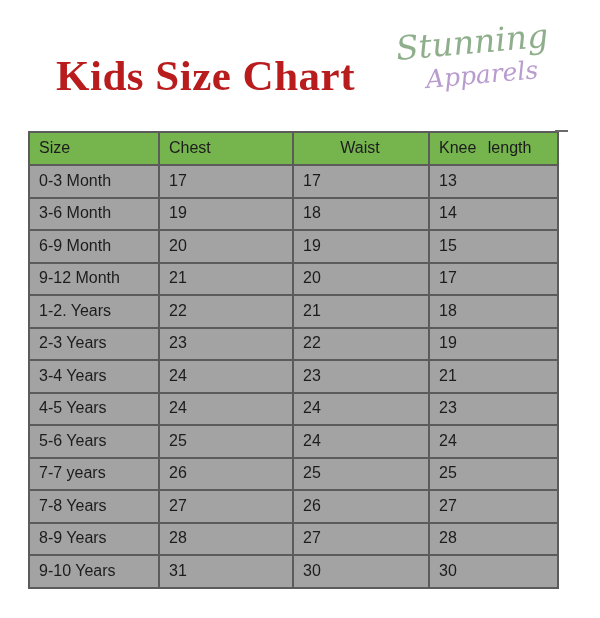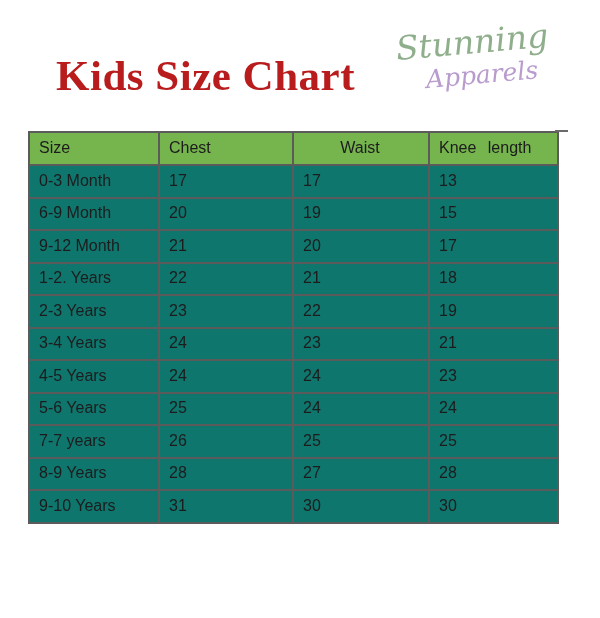--- a/index.html
+++ b/index.html
@@ -80,21 +80,21 @@
     padding: 5px 2px 6px 9px;
     white-space: nowrap;
     overflow: hidden;
     color: #1c1c1c;
   }
   .size-table th {
     height: 20px;
   }
   .size-table td {
     height: 19.5px;
-    background: #0f766e;
+    background: #a3a3a3;
   }
   
   .size-table thead th:nth-child(3) {
     text-align: center;
     padding-left: 0;
   }
   
   .size-table thead th:nth-child(4) {
     word-spacing: 7px;
   }
@@ -135,20 +135,26 @@
     </tr>
   </thead>
   <tbody>
     <tr>
       <td>0-3 Month</td>
       <td>17</td>
       <td>17</td>
       <td>13</td>
     </tr>
     <tr>
+      <td>3-6 Month</td>
+      <td>19</td>
+      <td>18</td>
+      <td>14</td>
+    </tr>
+    <tr>
       <td>6-9 Month</td>
       <td>20</td>
       <td>19</td>
       <td>15</td>
     </tr>
     <tr>
       <td>9-12 Month</td>
       <td>21</td>
       <td>20</td>
       <td>17</td>
@@ -183,20 +189,26 @@
       <td>24</td>
       <td>24</td>
     </tr>
     <tr>
       <td>7-7 years</td>
       <td>26</td>
       <td>25</td>
       <td>25</td>
     </tr>
     <tr>
+      <td>7-8 Years</td>
+      <td>27</td>
+      <td>26</td>
+      <td>27</td>
+    </tr>
+    <tr>
       <td>8-9 Years</td>
       <td>28</td>
       <td>27</td>
       <td>28</td>
     </tr>
     <tr>
       <td>9-10 Years</td>
       <td>31</td>
       <td>30</td>
       <td>30</td>

